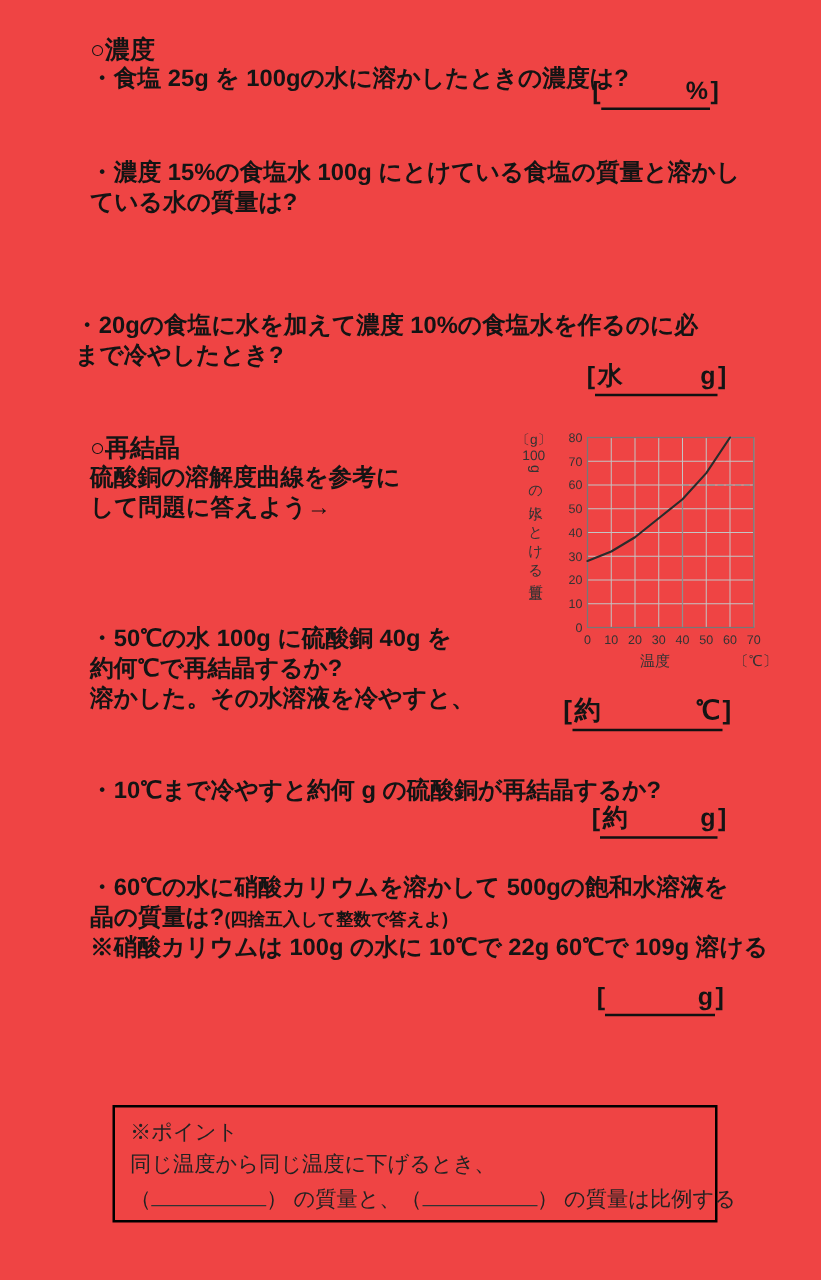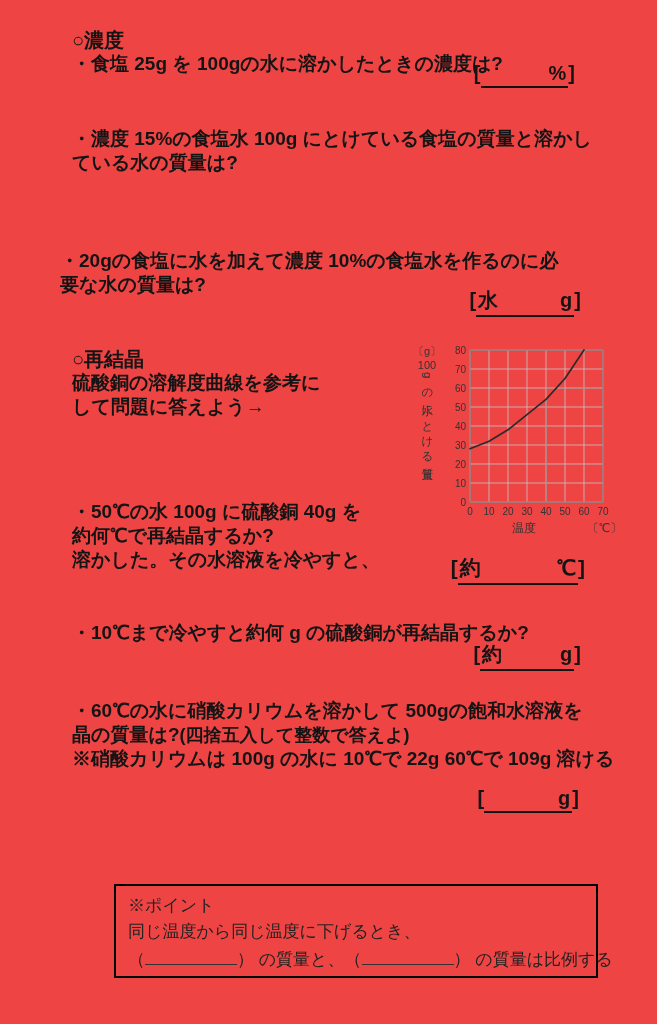--- a/index.html
+++ b/index.html
@@ -2,60 +2,60 @@
 <html lang="ja"><head>
 <meta charset="utf-8">
 <style>
   html,body{margin:0;padding:0;background:#fff;}
   .page{
     position:relative;width:657px;height:1024px;background:#ef4444;
     font-family:"Liberation Sans",sans-serif;color:#141414;overflow:hidden;
   }
   .h{position:absolute;font-weight:bold;font-size:20px;line-height:24px;white-space:nowrap;}
   .q{position:absolute;font-weight:bold;font-size:19px;line-height:24px;white-space:nowrap;}
-  .q .small-note{font-size:18px;}
+  .q .small-note{font-size:14px;}
   .ans{position:absolute;font-weight:bold;font-size:20px;white-space:nowrap;}
   .ans .br{display:inline-block;}
   .ans .inner{display:inline-block;border-bottom:2px solid #111;padding:0 2px 1px 2px;}
   .blank{display:inline-block;height:1px;}
   .b66{width:66px;} .b48{width:48px;} .b62{width:62px;} .b76{width:76px;} .b58{width:58px;} .b72{width:72px;}
   
   .chart{position:absolute;left:412px;top:342px;display:flex;}
   .chart-ylabel{display:flex;flex-direction:column;align-items:center;width:30px;
     font-size:11px;font-weight:normal;color:#333;padding-top:2px;}
   .chart-ylabel .vert{writing-mode:vertical-rl;letter-spacing:2px;font-size:11.5px;margin-top:1px;}
   .chart-body{width:180px;}
   .xlabel-row{display:flex;justify-content:space-between;padding-left:70px;padding-right:0px;
     font-size:12px;color:#333;margin-top:-2px;font-family:Liberation Mono, monospace;}
   
   .point-box{
     position:absolute;left:90px;top:884px;width:456px;height:78px;
     border:2px solid #000;padding:7px 12px 5px 12px;
-    font-size:17px;font-weight:normal;line-height:26px;color:#222;white-space:nowrap;margin-left:24px;
+    font-size:17px;font-weight:normal;line-height:26px;color:#222;white-space:nowrap;
   }
   .point-box .pblank{display:inline-block;width:92px;border-bottom:1.5px solid #333;height:1.1em;vertical-align:baseline;}
 </style>
 </head>
 <body>
 
 <div class="page">
 
   <div class="h" style="left:72px;top:28px;">○濃度</div>
 
   <div class="q" style="left:72px;top:52px;">・食塩 25g を 100gの水に溶かしたときの濃度は?</div>
   <div class="ans" style="right:82px;top:62px;"><span class="br">[</span><span class="inner"><span class="blank b66"></span><span>%</span></span><span class="br">]</span></div>
 
   <div class="q" style="left:72px;top:127px;">
     <div>・濃度 15%の食塩水 100g にとけている食塩の質量と溶かし</div>
     <div>ている水の質量は?</div>
   </div>
 
   <div class="q" style="left:60px;top:249px;">
     <div>・20gの食塩に水を加えて濃度 10%の食塩水を作るのに必</div>
-    <div>要な水の質量は?</div>
+    <div>まで冷やしたとき?</div>
   </div>
   <div class="ans" style="right:76px;top:287px;"><span class="br">[</span><span class="inner"><span>水</span><span class="blank b62"></span><span>g</span></span><span class="br">]</span></div>
 
   <div class="h" style="left:72px;top:347px;">○再結晶</div>
   <div class="q" style="left:72px;top:371px;">
     <div>硫酸銅の溶解度曲線を参考に</div>
     <div>して問題に答えよう→</div>
   </div>
 
   <div class="chart">

